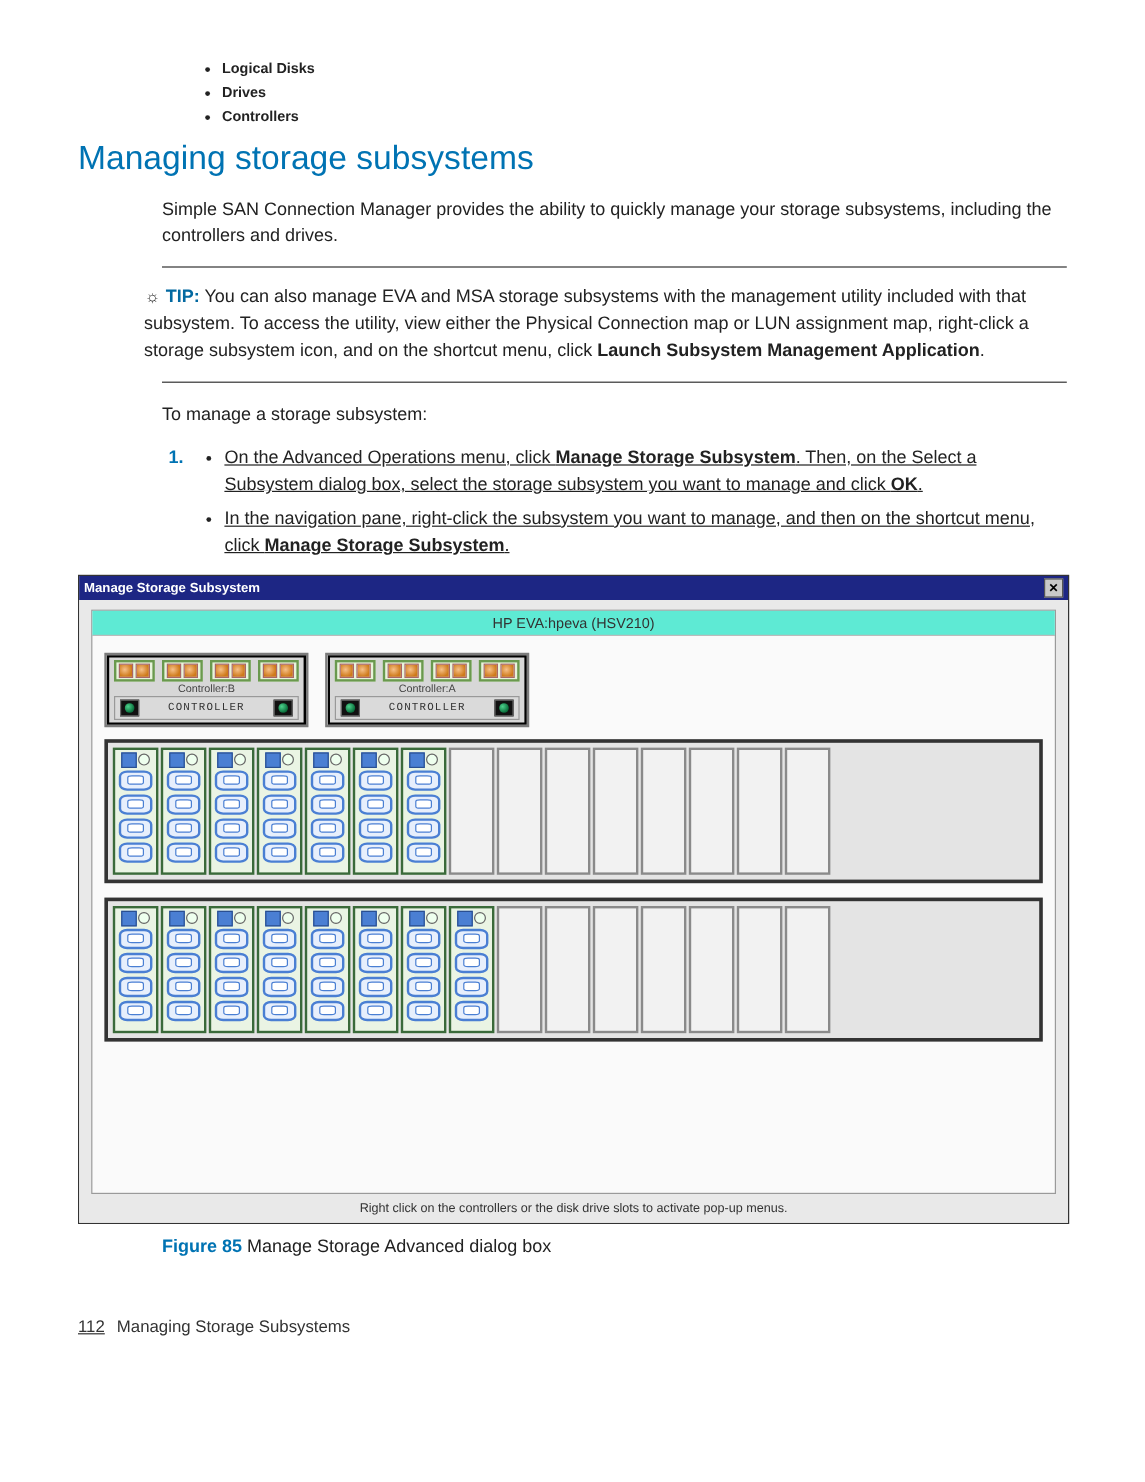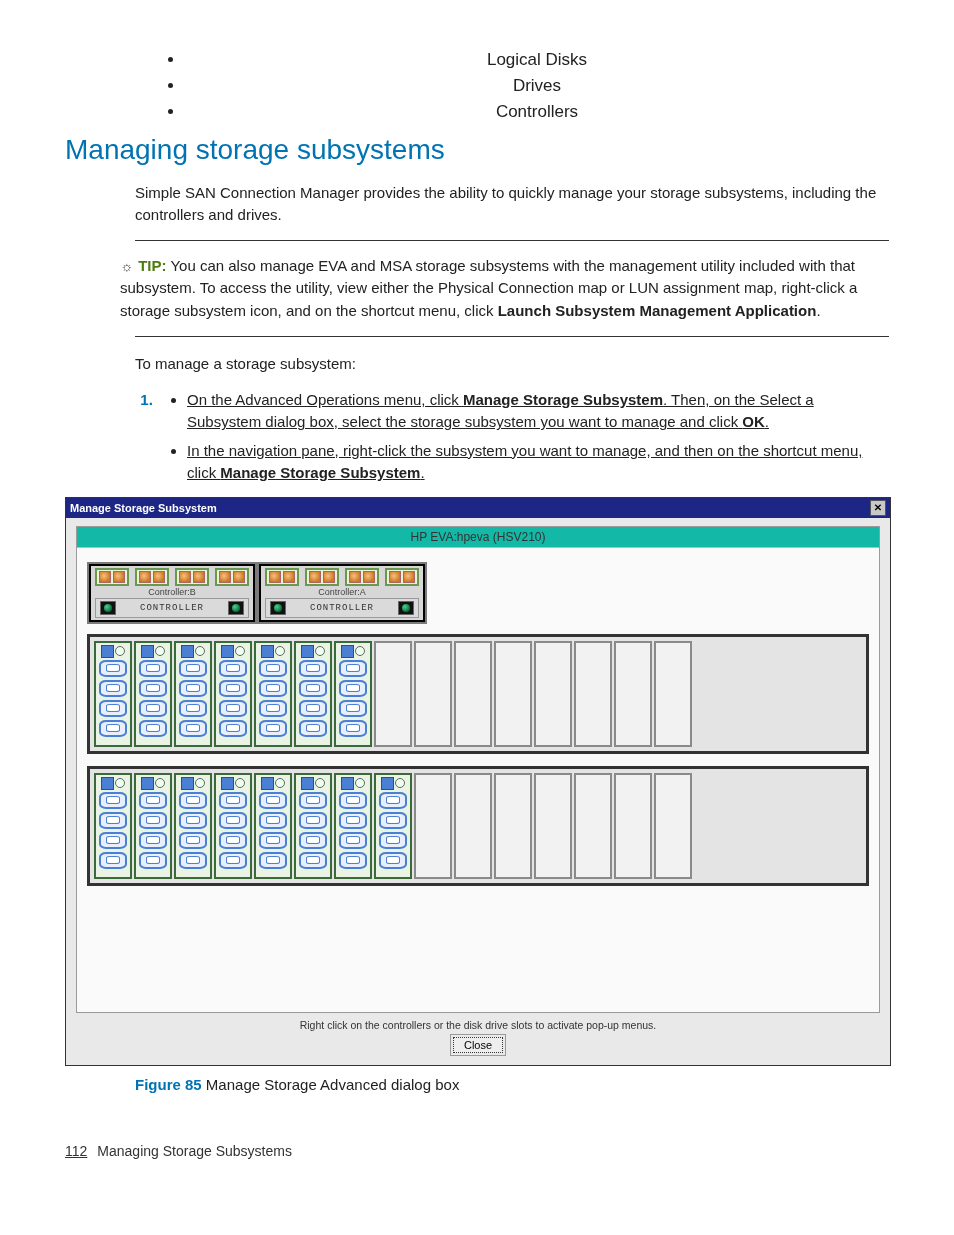--- a/index.html
+++ b/index.html
@@ -13,24 +13,23 @@
   }
   .page {
     padding: 50px 65px 30px 65px;
   }
   .top-list {
     margin: 0 0 12px 120px;
     padding: 0;
     list-style: disc;
   }
   .top-list li {
-    font-weight: normal;
+    font-weight: bold;
     margin-bottom: 6px;
-    font-size: 17px;
-    text-align: center;
+    font-size: 12px;
   }
   h1.h-sec {
     color: #0073b3;
     font-weight: 300;
     font-size: 28px;
     margin: 10px 0 10px 0;
     font-family: Arial, Helvetica, sans-serif;
   }
   p.body {
     margin: 16px 0 14px 70px;
@@ -38,21 +37,21 @@
   }
   .rule {
     border-top: 1px solid #333;
     margin: 14px 0 14px 70px;
   }
   .tip-block {
     margin: 0 0 14px 55px;
     line-height: 1.5;
   }
   .tip-label {
-    color: #4d7c0f;
+    color: #0369a1;
     font-weight: bold;
   }
   .bold { font-weight: bold; }
   ol.steps {
     margin: 10px 0 10px 70px;
     padding-left: 22px;
   }
   ol.steps > li::marker {
     color: #0073b3;
     font-weight: bold;
@@ -117,28 +116,29 @@
   .panel {
     background: #fafafa;
     border: 1px solid #9a9a9a;
   }
   .panel-title {
     text-align: center;
     font-size: 12px;
     color: #333;
     border-bottom: 1px solid #bbb;
     padding: 3px;
-    background: #14b8a6;
+    background: #5eead4;
   }
   .rack-area {
     padding: 14px 10px 10px 10px;
     min-height: 440px;
   }
   .ctrl-row {
     display: flex;
+    gap: 14px;
     margin-bottom: 10px;
   }
   .ctrl-card {
     border: 2px solid #7b7b7b;
     box-shadow: 0 0 0 2px #000 inset;
     background: #d7d7d7;
     padding: 4px 6px 4px 6px;
   }
   .ports {
     display: flex;
@@ -562,23 +562,20 @@
                   <div class="slot"></div>
                   <div class="slot"></div>
                   <div class="slot"></div>
                   <div class="slot"></div>
                 </div>
               </div>
 
           </div>
         </div>
         <div class="dlg-hint">Right click on the controllers or the disk drive slots to activate pop-up menus.</div>
-        <div class="dlg-close-row">
-          <button class="dlg-close-btn">Close</button>
-        </div>
       </div>
     </div>
   </div>
 
   <p class="caption">
     <span class="fignum">Figure 85</span><span> Manage Storage Advanced dialog box</span>
   </p>
 
   <div class="footer">
     <span class="footer-num">112</span><span>Managing Storage Subsystems</span>

